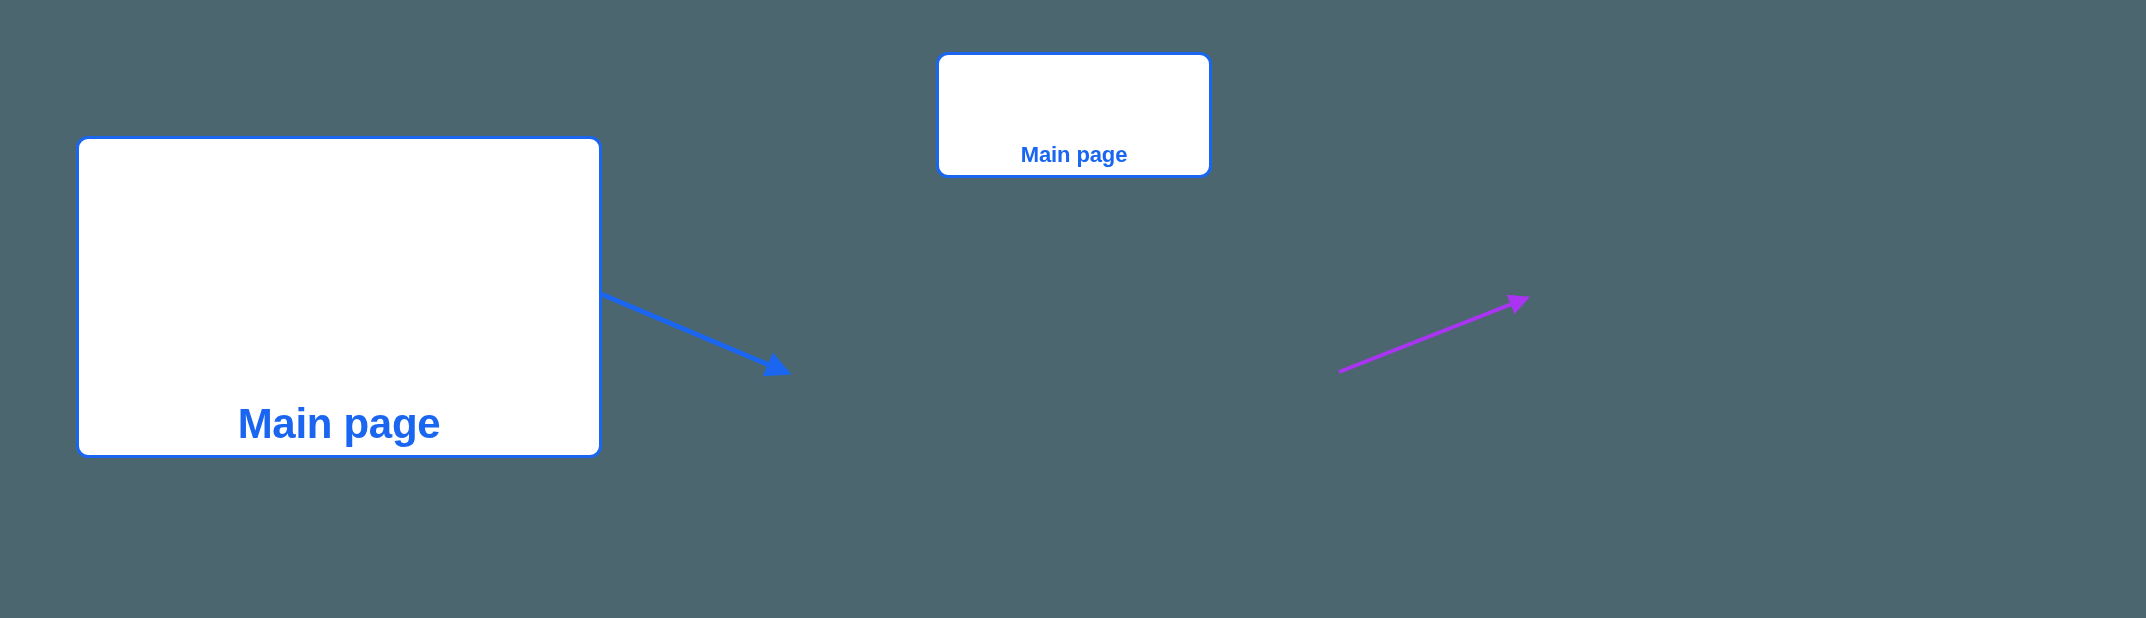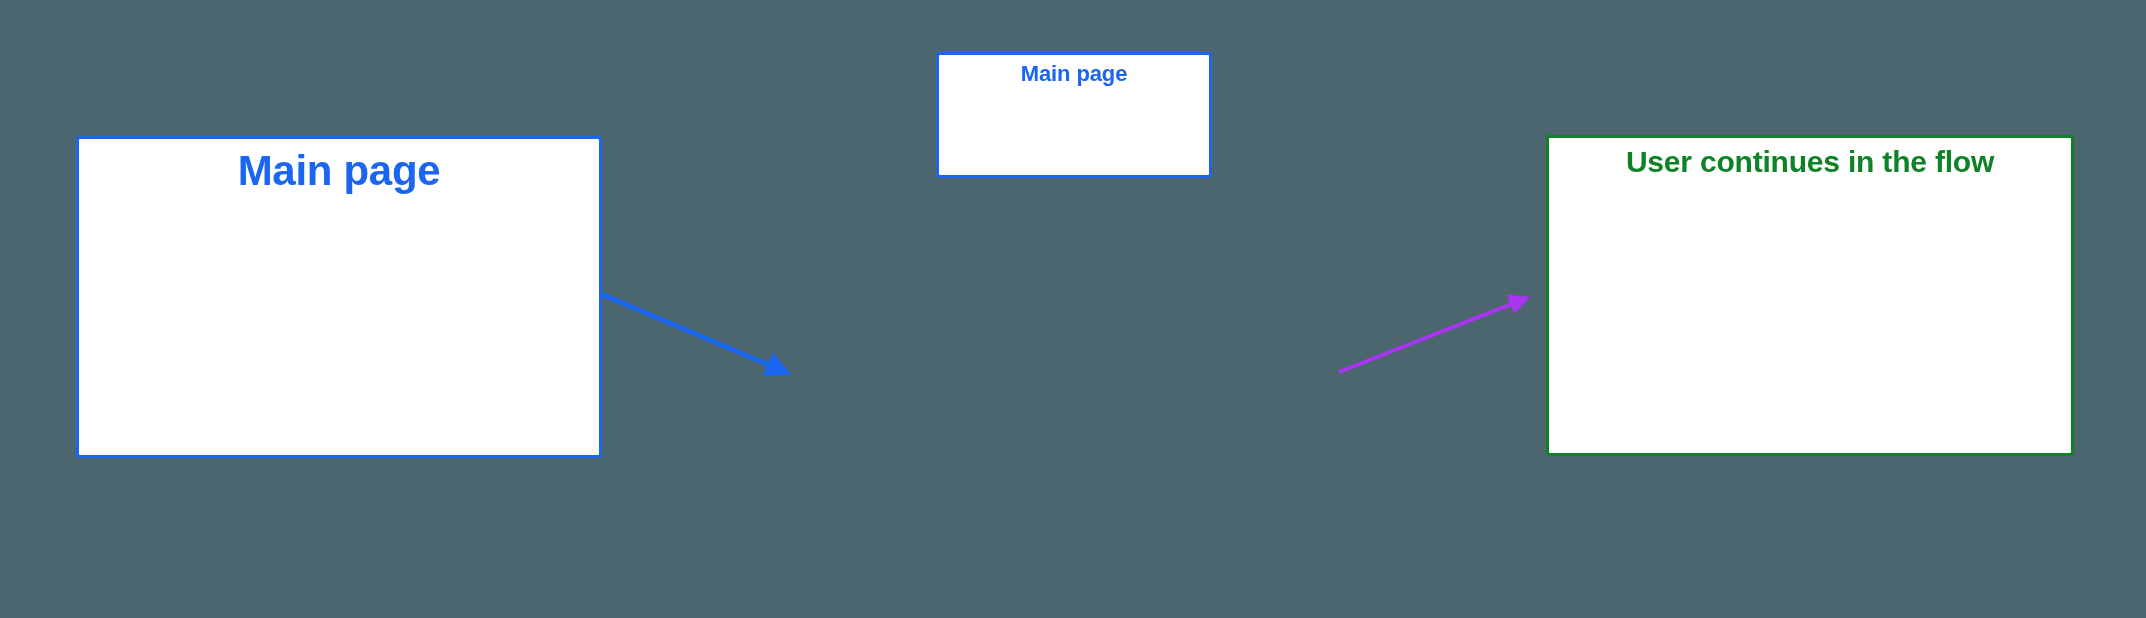--- a/index.html
+++ b/index.html
@@ -18,23 +18,23 @@
     height: 618px;
     background: #4c666f;
     overflow: hidden;
   }
 
   
   .node {
     position: absolute;
     box-sizing: border-box;
     background: #ffffff;
-    border-radius: 4px;
+    border-radius: 12px;
     display: flex;
-    align-items: flex-start;
+    align-items: flex-end;
     justify-content: center;
     text-align: center;
     font-weight: bold;
     line-height: 1.22;
     padding: 6px 18px;
     z-index: 2;
   }
 
   
   #node-main-page-large {
@@ -124,17 +124,14 @@
 
   <div class="node" id="node-main-page-large">
     <span class="node-label">Main page</span>
   </div>
 
   <div class="node" id="node-main-page-small">
     <span class="node-label">Main page</span>
   </div>
 
 
-  <div class="node" id="node-user-continues">
-    <span class="node-label">User continues in the flow</span>
-  </div>
 
 </div>
 
 </body></html>

